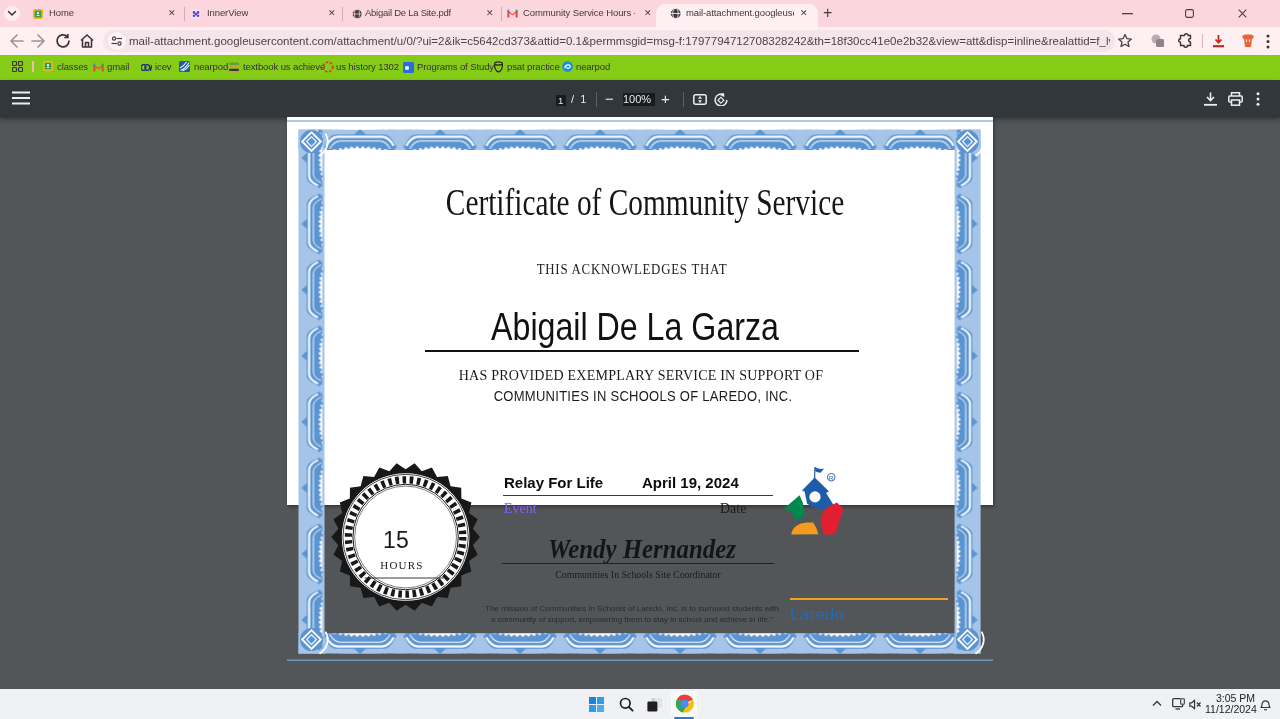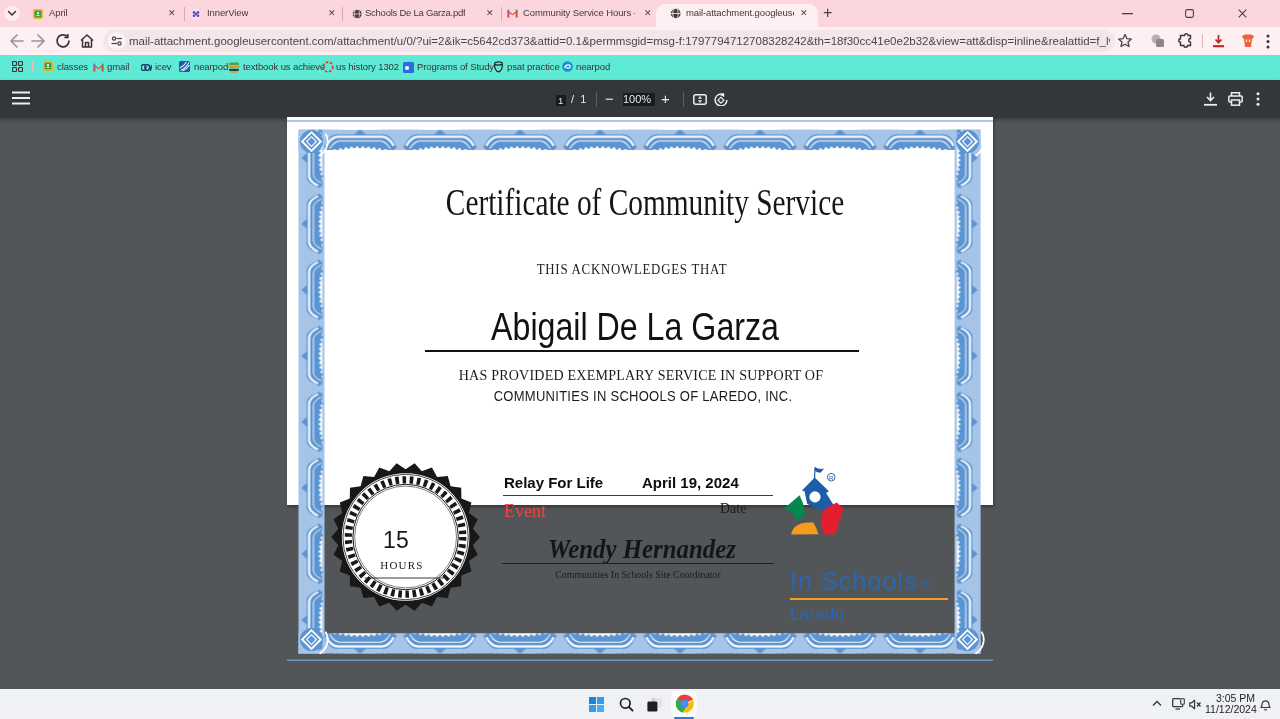--- a/index.html
+++ b/index.html
@@ -2,21 +2,21 @@
 <html><head>
 <meta charset="utf-8">
 <style>
   html,body{margin:0;padding:0;width:1280px;height:719px;overflow:hidden;
     font-family:"Liberation Sans",sans-serif;}
   .abs{position:absolute;}
   #stage{position:relative;width:1280px;height:719px;background:#525659;}
   
   #tabstrip{left:0;top:0;width:1280px;height:27px;background:#fbd7dd;}
   #toolbar{left:0;top:27px;width:1280px;height:28px;background:#fdeff2;}
-  #bookmarks{left:0;top:55px;width:1280px;height:25px;background:#5eead4;}
+  #bookmarks{left:0;top:55px;width:1280px;height:25px;background:#84cc16;}
   #pdfbar{left:0;top:80px;width:1280px;height:38px;background:#32373b;}
   #taskbar{left:0;top:689px;width:1280px;height:30px;background:#f0f1f5;}
   .tabtxt{font-size:9.5px;letter-spacing:-0.1px;color:#45383b;line-height:26px;white-space:nowrap;overflow:hidden;}
   .tclose{color:#493e41;font-size:9px;line-height:27px;}
   .tsep{width:1px;height:14px;background:#d8a9b2;top:7px;}
   .bktxt{font-size:9.5px;letter-spacing:-0.1px;color:#3a3134;line-height:24px;white-space:nowrap;}
   #page{left:287px;top:117px;width:706px;height:388px;background:#fff;box-shadow:1px 2px 3px rgba(0,0,0,.35);}
 </style>
 </head>
 <body>
@@ -27,41 +27,41 @@
     <svg class="abs" style="left:7px;top:10px" width="10" height="7" viewBox="0 0 10 7">
         <path d="M1.5 1.5 L5 5 L8.5 1.5" stroke="#3c3236" stroke-width="1.5" fill="none" stroke-linecap="round"></path>
       </svg>
 
     <svg class="abs" style="left:33px;top:9px" width="10" height="10" viewBox="0 0 10 10">
         <rect x="0" y="0" width="10" height="10" rx="2" fill="#f0b61c"></rect>
         <rect x="1.7" y="1.7" width="6.6" height="6.6" fill="#2e9e5b"></rect>
         <circle cx="5" cy="4" r="1.1" fill="#fff"></circle>
         <path d="M3.2 6.8 C3.5 5.4 6.5 5.4 6.8 6.8 Z" fill="#fff"></path>
       </svg>
-    <div class="abs tabtxt" style="left:49px;top:0px;">April</div>
+    <div class="abs tabtxt" style="left:49px;top:0px;">Home</div>
     <div class="abs tclose" style="left:168px;top:0px;">✕</div>
     <div class="abs tsep" style="left:184px;"></div>
 
     <svg class="abs" style="left:191px;top:9px" width="10" height="10" viewBox="0 0 10 10">
         <circle cx="5" cy="5" r="5" fill="#ece4f7"></circle>
         <circle cx="3" cy="3.4" r="1.3" fill="#6b40b8"></circle>
         <circle cx="7" cy="3.4" r="1.3" fill="#6b40b8"></circle>
         <circle cx="3" cy="6.8" r="1.3" fill="#6b40b8"></circle>
         <circle cx="7" cy="6.8" r="1.3" fill="#6b40b8"></circle>
         <circle cx="5" cy="5.1" r="1.4" fill="#6b40b8"></circle>
       </svg>
     <div class="abs tabtxt" style="left:207px;top:0px;">InnerView</div>
     <div class="abs tclose" style="left:328px;top:0px;">✕</div>
     <div class="abs tsep" style="left:342px;"></div>
 
     <svg class="abs" style="left:352px;top:9px" width="10" height="10" viewBox="0 0 13 13">
         <circle cx="6.5" cy="6.5" r="6" fill="#3f3a3d"></circle>
         <path d="M6.5 0.5 a6 6 0 0 0 0 12 a3.2 6 0 0 0 0 -12 M0.5 6.5 H12.5 M6.5 0.5 a3.2 6 0 0 0 0 12" stroke="#fbd7dd" stroke-width="1" fill="none"></path>
       </svg>
-    <div class="abs tabtxt" style="left:365px;top:0px;letter-spacing:-0.25px;">Schools De La Garza.pdf</div>
+    <div class="abs tabtxt" style="left:365px;top:0px;letter-spacing:-0.25px;">Abigail De La Site.pdf</div>
     <div class="abs tclose" style="left:486px;top:0px;">✕</div>
     <div class="abs tsep" style="left:501px;"></div>
 
     <svg class="abs" style="left:507px;top:9px" width="11" height="9" viewBox="0 0 14 11">
         <path d="M0.5 10.5 V1 L7 6 L13.5 1 V10.5 H11 V4.8 L7 7.8 L3 4.8 V10.5 Z" fill="#e94235"></path>
         <path d="M0.5 1 L3 0 V4.8 L0.5 3 Z" fill="#4285f4" opacity="0.9"></path>
         <path d="M11 0 L13.5 1 L13.5 3 L11 4.8 Z" fill="#34a853" opacity="0.9"></path>
       </svg>
     <div class="abs tabtxt" style="left:523px;top:0px;width:112px;">Community Service Hours - abi</div>
     <div class="abs tclose" style="left:644px;top:0px;">✕</div>
@@ -330,40 +330,40 @@
         <circle r="50.9" fill="none" stroke="#181818" stroke-width="0.55"></circle>
         <text x="-9.7" y="11.5" font-family="Liberation Sans" font-size="23" fill="#1a1a1a" text-anchor="middle" dominant-baseline="auto" transform="translate(0,0)"><tspan x="-9.7" y="11.4">15</tspan></text>
         <text x="-3.7" y="31.5" font-family="Liberation Serif" font-size="11" letter-spacing="1.2" fill="#1a1a1a" text-anchor="middle">HOURS</text>
         <path d="M-41,41 L38.2,41" stroke="#222" stroke-width="0.9"></path>
       </g>
     </svg>
 
     <div class="abs" style="left:217px;top:357px;font-size:15px;font-weight:bold;color:#0d0d0d;">Relay For Life</div>
     <div class="abs" style="left:355px;top:357px;font-size:15px;font-weight:bold;color:#0d0d0d;text-align:center;">April 19, 2024</div>
     <div class="abs" style="left:215.5px;top:378px;width:270px;height:1.4px;background:#3b3b3b;"></div>
-    <div class="abs" style="left:217px;top:384px;font-family:'Liberation Serif',serif;font-size:18px;color:#ef4444;">Event</div>
+    <div class="abs" style="left:217px;top:384px;font-family:'Liberation Serif',serif;font-size:14px;color:#8b5cf6;">Event</div>
     <div class="abs" style="left:433px;top:384px;font-family:'Liberation Serif',serif;font-size:14px;color:#1b1b1b;">Date</div>
 
     <div class="abs" id="tSig" style="left:150px;top:417px;width:410px;text-align:center;font-family:'Liberation Serif',serif;font-style:italic;font-weight:bold;font-size:27px;color:#151515;transform:scaleX(0.92);">Wendy Hernandez</div>
     <div class="abs" style="left:214.5px;top:446.2px;width:272px;height:1.2px;background:#222;"></div>
     <div class="abs" style="left:151px;top:451.7px;width:400px;text-align:center;font-family:'Liberation Serif',serif;font-size:10.5px;transform:scaleX(0.94);color:#1b1b1b;">Communities In Schools Site Coordinator</div>
 
+    <div class="abs" style="left:145px;top:485.5px;width:400px;text-align:center;font-size:8px;color:#2a2a2a;line-height:11px;">The mission of Communities In Schools of Laredo, Inc. is to surround students with<br>a community of support, empowering them to stay in school and achieve in life."</div>
 
     <svg class="abs" style="left:496px;top:347px" width="64" height="74" viewBox="0 0 64 74">
       <path d="M30.9,15 L31.5,3.0 L32.5,3.2 L32.2,15 Z" fill="#1d5ca8"></path>
       <path d="M31.9,3.0 Q36,5.6 41.2,4.6 L37.6,8.8 Q34,8.4 32,6.9 Z" fill="#1d5ca8"></path>
       <path d="M31.7,13.6 L19,26.6 L21.6,27.6 L24.1,39.8 Q37,48.6 52.4,44 L43.1,28.9 L45.9,27.2 Z" fill="#1d5ca8"></path>
       <circle cx="32" cy="32.9" r="5.6" fill="#ffffff"></circle>
       <path d="M0.8,44.8 L16.6,31.2 Q22.9,43 20.9,53.7 L12.2,55.4 L9,47.6 Z" fill="#00894e"></path>
       <path d="M53.8,38.4 L60.6,44.8 L52.2,70.2 L41.2,70.4 Q35.8,59 38.6,51.4 Q41.2,44.4 46,42.6 Z" fill="#e11f30"></path>
       <path d="M8.2,70.4 Q10.2,59.6 24.2,58.6 L30.2,58.5 Q33.8,63.6 35.4,70.3 Z" fill="#f49b20"></path>
       <circle cx="48.2" cy="13.2" r="3.8" fill="none" stroke="#1d5ca8" stroke-width="0.9"></circle>
       <text x="48.2" y="15.6" font-size="6" fill="#1d5ca8" text-anchor="middle">R</text>
     </svg>
-    <div class="abs" style="left:503px;top:449.5px;font-size:25px;color:#2a67b0;letter-spacing:1.1px;">In Schools<span style="font-size:10px;vertical-align:2px;"> ®</span></div>
     <div class="abs" style="left:503px;top:481px;width:158px;height:2.2px;background:#f5a023;"></div>
     <div class="abs" style="left:503px;top:488px;font-size:17px;letter-spacing:0.2px;color:#2a67b0;">Laredo</div>
   </div>
 
   <div id="taskbar" class="abs">
     <svg class="abs" style="left:589px;top:8px" width="15" height="15" viewBox="0 0 15 15">
         <rect x="0" y="0" width="7" height="7" fill="#1a84d8"></rect>
         <rect x="8" y="0" width="7" height="7" fill="#2f9bea"></rect>
         <rect x="0" y="8" width="7" height="7" fill="#2f9bea"></rect>
         <rect x="8" y="8" width="7" height="7" fill="#45aef5"></rect>

